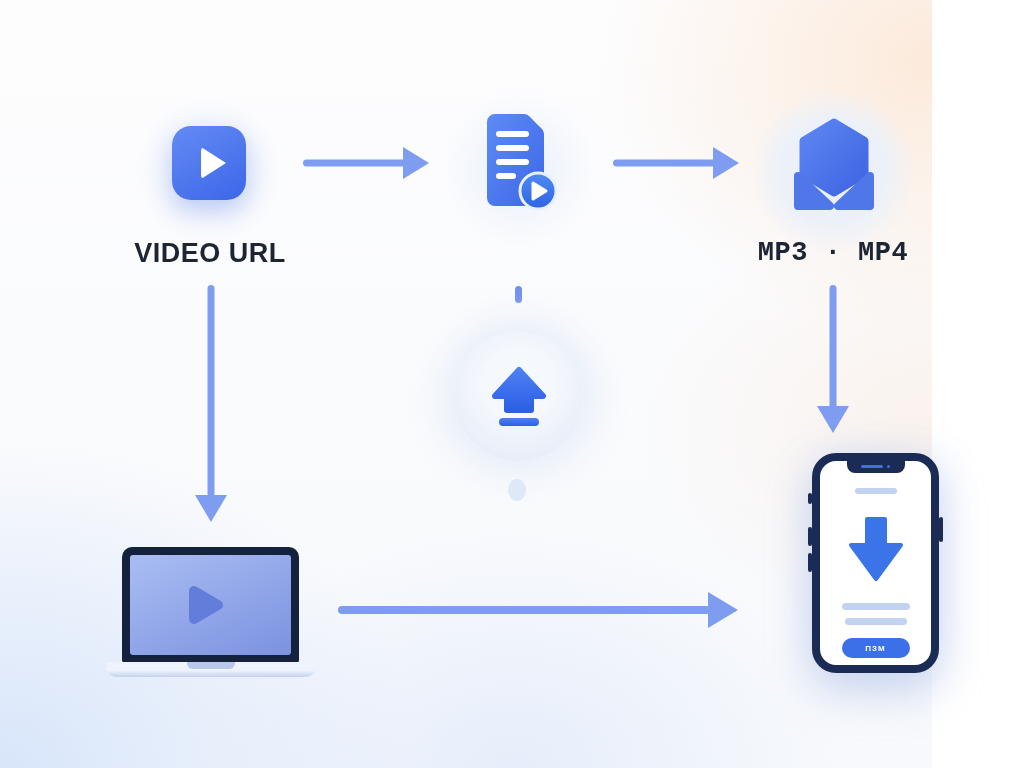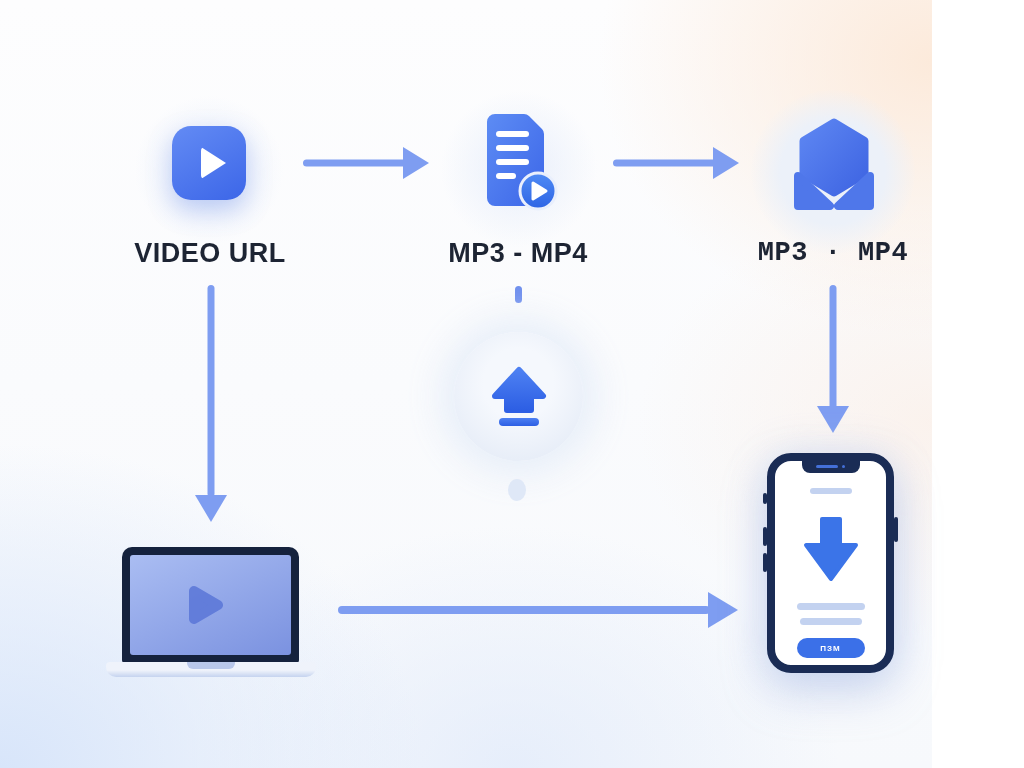--- a/index.html
+++ b/index.html
@@ -81,21 +81,21 @@
     background:#15223d;border-radius:10px 10px 3px 3px;padding:8px;}
   .laptop-display{width:100%;height:100%;border-radius:3px;
     background:linear-gradient(155deg,#aabdf2,#7b92e0);position:relative;}
   .laptop-display svg{position:absolute;left:56px;top:28px;}
   .laptop-base{position:absolute;left:106px;top:662px;width:210px;height:15px;
     background:linear-gradient(#eff3fb 55%,#c5d3ef);border-radius:4px 4px 10px 10px;}
   .laptop-base .hinge{position:absolute;left:50%;top:0;transform:translateX(-50%);
     width:48px;height:7px;background:#b9c8ea;border-radius:0 0 6px 6px;}
 
   
-  .phone{position:absolute;left:767px;top:453px;width:127px;height:220px;background:#fff;
+  .phone{position:absolute;left:812px;top:453px;width:127px;height:220px;background:#fff;
     border:8px solid var(--navy);border-radius:24px;
     box-shadow:0 20px 45px rgba(150,172,222,.38), 0 0 40px rgba(190,208,245,.45);}
   .phone .notch{position:absolute;left:50%;top:-1px;transform:translateX(-50%);
     width:58px;height:13px;background:var(--navy);border-radius:0 0 8px 8px;
     display:flex;align-items:center;justify-content:center;gap:4px;}
   .phone .speaker{width:22px;height:3px;border-radius:2px;background:#4470d8;}
   .phone .cam{width:3px;height:3px;border-radius:50%;background:#4470d8;}
   .side-btn{position:absolute;width:4px;background:var(--navy);border-radius:2px;}
   .btn-l1{left:-12px;top:32px;height:11px;}
   .btn-l2{left:-12px;top:66px;height:19px;}
@@ -161,21 +161,20 @@
         <stop offset="0" stop-color="#5d86f2"></stop>
           <stop offset="1" stop-color="#3e64e2"></stop>
       </linearGradient>
     </defs>
     <polygon points="49,7 79,25 79,58 49,76 19,58 19,25" fill="url(#ghex)" stroke="url(#ghex)" stroke-width="9" stroke-linejoin="round"></polygon>
     <polygon points="13,60 45,90 13,90" fill="#4f77ea" stroke="#4f77ea" stroke-width="8" stroke-linejoin="round"></polygon>
     <polygon points="85,60 53,90 85,90" fill="#4f77ea" stroke="#4f77ea" stroke-width="8" stroke-linejoin="round"></polygon>
   </svg>
 
   <div class="flow-label label-source">VIDEO URL</div>
-  <div class="flow-label label-converter">MP3 - MP4</div>
   <div class="flow-label label-output">MP3 · MP4</div>
 
   <div class="arrow arrow-left-down">
     <span class="shaft-v"></span>
       <span class="head-d"></span>
   </div>
 
   <div class="dash-mid"></div>
   <div class="circle-mid">
     <svg width="66" height="62" viewBox="0 0 66 62">

